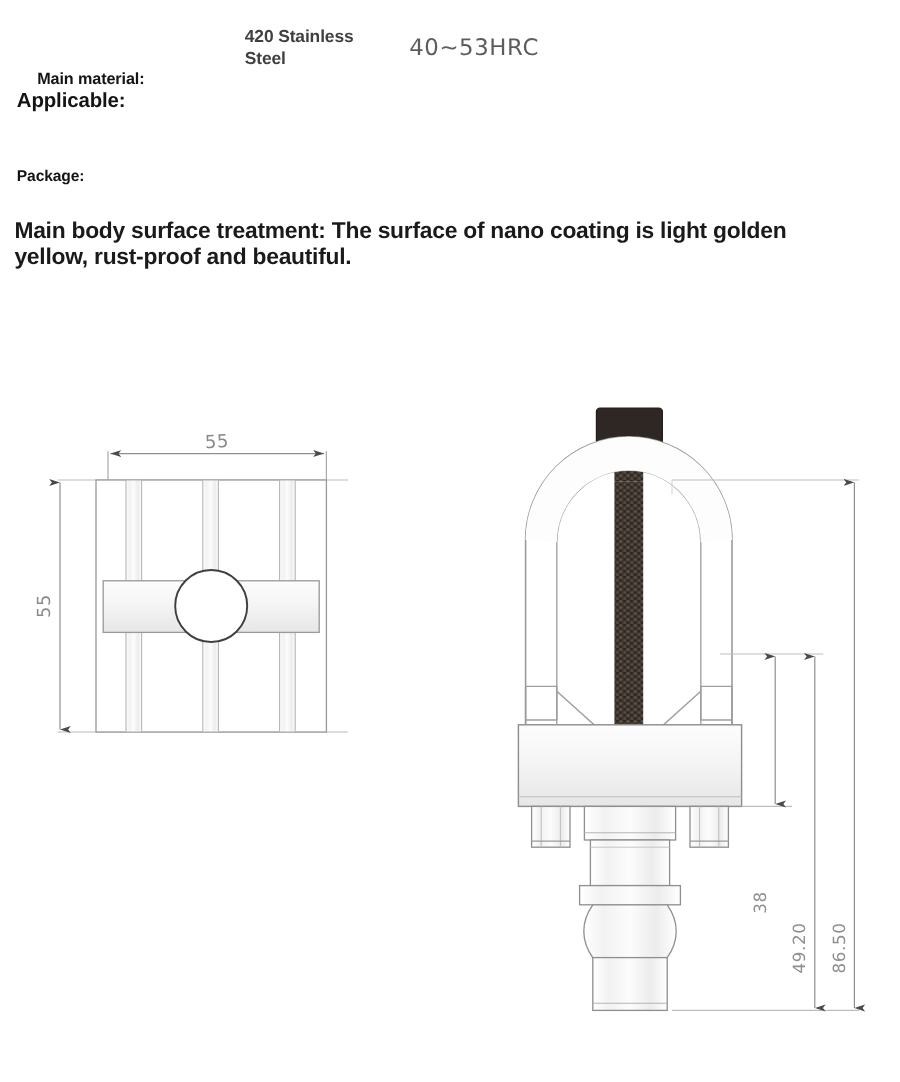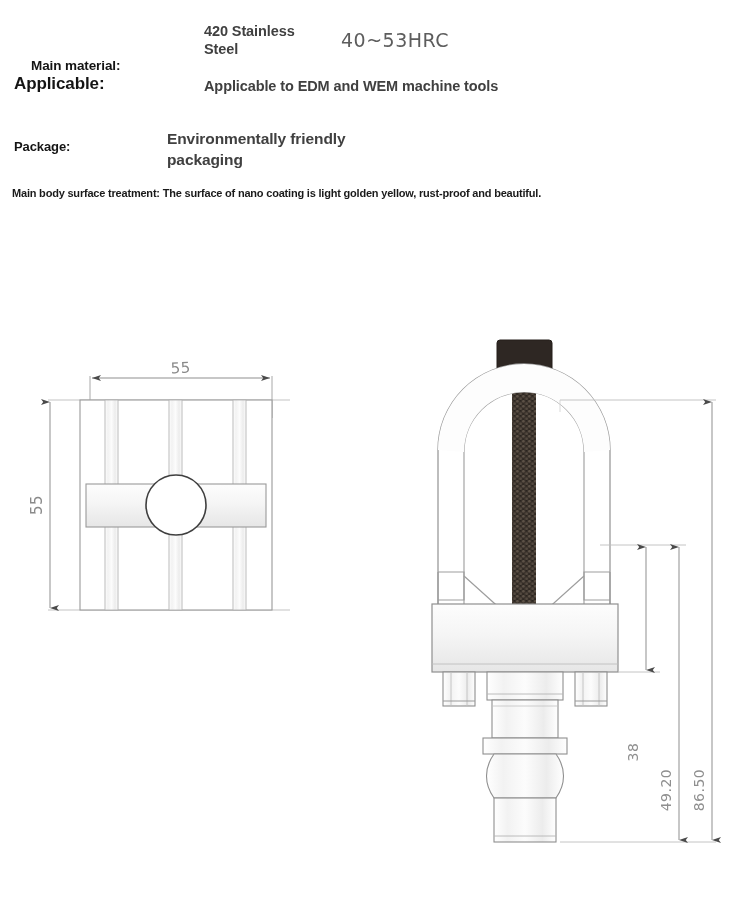--- a/index.html
+++ b/index.html
@@ -41,21 +41,21 @@
 
   #row-application    { left: 0; top: 74px; width: 750px; height: 30px; }
   #application-label  { position: absolute; left: 14px; top: 0px; font-size: 17px; }
   #application-value  { position: absolute; left: 204px; top: 4px; font-size: 14.5px; }
 
   #row-package        { left: 0; top: 128px; width: 750px; height: 46px; }
   #package-label      { position: absolute; left: 14px; top: 11px; font-size: 13px; }
   #package-value      { position: absolute; left: 167px; top: 0px; font-size: 15.5px; line-height: 21px; width: 230px; }
 
   #row-surface        { left: 0; top: 182px; width: 750px; height: 48px; }
-  #surface-text       { position: absolute; left: 12px; top: 0px; font-size: 11px; line-height: 22px;
+  #surface-text       { position: absolute; left: 12px; top: 0px; font-size: 19px; line-height: 22px;
                         width: 680px; font-weight: bold; letter-spacing: -0.2px; }
 
   
   #drawing-area {
     position: absolute;
     left: 0; top: 300px;
     width: 750px; height: 602px;
   }
   #drawing-svg { display: block; }
 
@@ -78,26 +78,24 @@
 <div class="spec-block">
 
   <div class="spec-row" id="row-material">
     <div class="lbl" id="material-label">Main material:</div>
     <div class="val" id="material-value">420 Stainless Steel</div>
     <div id="material-hardness">40~53HRC</div>
   </div>
 
   <div class="spec-row" id="row-application">
     <div class="lbl" id="application-label">Applicable:</div>
-    <div class="val" id="application-value">Applicable to EDM and WEM machine tools</div>
   </div>
 
   <div class="spec-row" id="row-package">
     <div class="lbl" id="package-label">Package:</div>
-    <div class="val" id="package-value">Environmentally friendly packaging</div>
   </div>
 
   <div class="spec-row" id="row-surface">
     <div id="surface-text">Main body surface treatment: The surface of nano coating is light golden yellow, rust-proof and beautiful.</div>
   </div>
 
 </div>
 
 <div id="drawing-area">
 <svg id="drawing-svg" width="750" height="602" viewBox="0 0 750 602" xmlns="http://www.w3.org/2000/svg">

